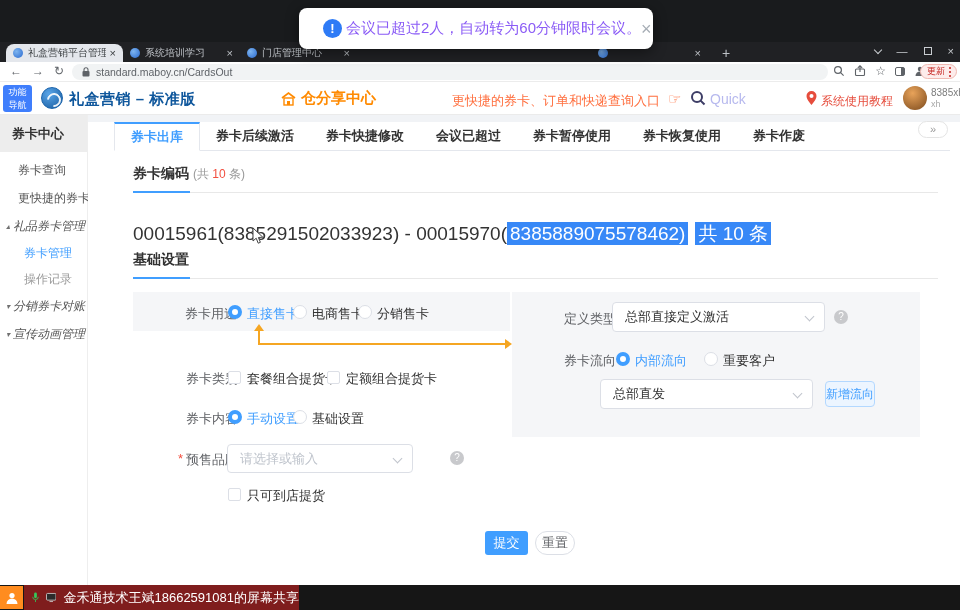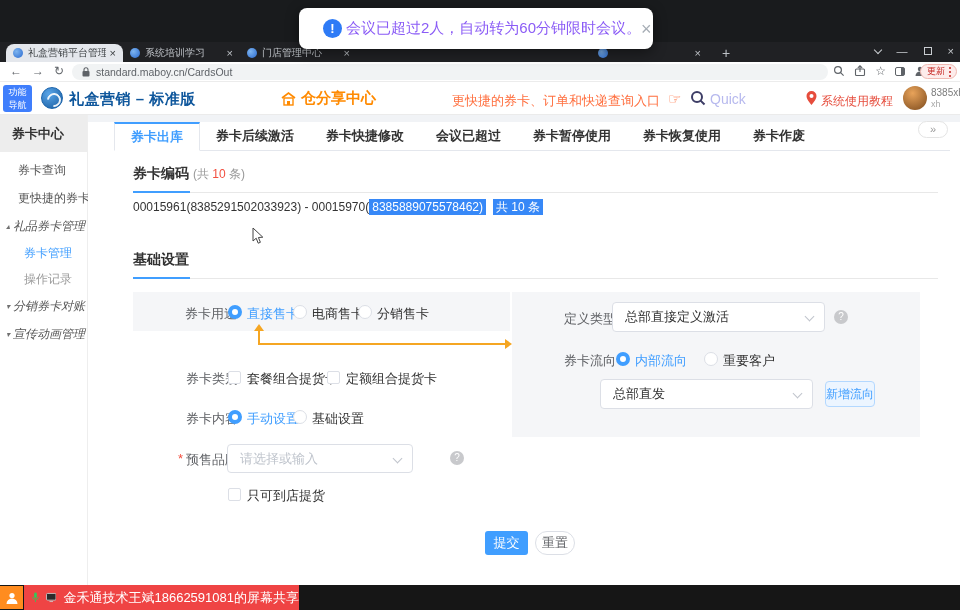--- a/index.html
+++ b/index.html
@@ -92,21 +92,21 @@
                  border-bottom:1px solid #fff; margin-bottom:-1px; line-height:25px; }
   .collapse-pill { position:absolute; right:12px; top:6px; width:30px; height:17px; border:1px solid #e4e4e4;
                    border-radius:9px; background:#fff; color:#9a9a9a; font-size:11px; text-align:center; line-height:15px; }
 
   .sec-title { position:absolute; left:45px; font-size:14px; font-weight:bold; color:#333; }
   .count { font-size:12px; font-weight:normal; color:#999; margin-left:4px; }
   .count .num { color:#f24f3f; }
   .blue-underline { position:absolute; left:45px; width:57px; height:2px; background:#409eff; z-index:2; }
   .grey-line { position:absolute; left:45px; right:22px; height:1px; background:#e8e8e8; }
 
-  .codeline { position:absolute; left:45px; top:84px; font-size:12px; color:#333; white-space:nowrap; }
+  .codeline { position:absolute; left:45px; top:106px; font-size:19px; color:#333; white-space:nowrap; }
   .sel { background:#3788f7; color:#fff; padding:1px 3px; }
   .sel-badge { margin-left:7px; }
 
   .panel { position:absolute; background:#f5f6f8; }
   .flabel { position:absolute; font-size:13px; color:#606266; white-space:nowrap; }
   .radio { position:absolute; width:14px; height:14px; border:1px solid #dcdfe6; border-radius:50%; background:#fff; }
   .radio.on { border:4px solid #409eff; }
   .ckbox { position:absolute; width:13px; height:13px; border:1px solid #dcdfe6; border-radius:2px; background:#fff; }
   .opt { position:absolute; font-size:13px; color:#333; white-space:nowrap; }
   .opt.on { color:#409eff; }
@@ -128,21 +128,21 @@
   .btn-submit { position:absolute; left:397px; top:416px; width:43px; height:24px; background:#409eff; color:#fff;
                 font-size:13px; border:none; border-radius:3px; text-align:center; line-height:24px; }
   .btn-reset  { position:absolute; left:447px; top:416px; width:40px; height:24px; background:#fff; color:#606266;
                 font-size:13px; border:1px solid #dcdfe6; border-radius:12px; text-align:center; line-height:22px; }
 
   .cursor { position:absolute; left:164px; top:112px; z-index:5; }
 
   
   .sharebar { position:absolute; left:0; bottom:0; width:960px; height:25px; background:#161616; }
   .cam-box { position:absolute; left:0; top:1px; width:23px; height:23px; background:#ff8c1f; display:flex; align-items:center; justify-content:center; }
-  .share-label { position:absolute; left:24px; top:0; height:25px; width:275px; background:#ef4444; display:flex;
+  .share-label { position:absolute; left:24px; top:0; height:25px; width:275px; background:#7f1d1d; display:flex;
                  align-items:center; gap:7px; padding-left:8px; }
   .share-txt { font-size:13px; color:#fff; white-space:nowrap; }
 </style>
 </head>
 <body>
 
 <div class="browser">
 
   <div class="tabstrip">
     <div class="tabs">

